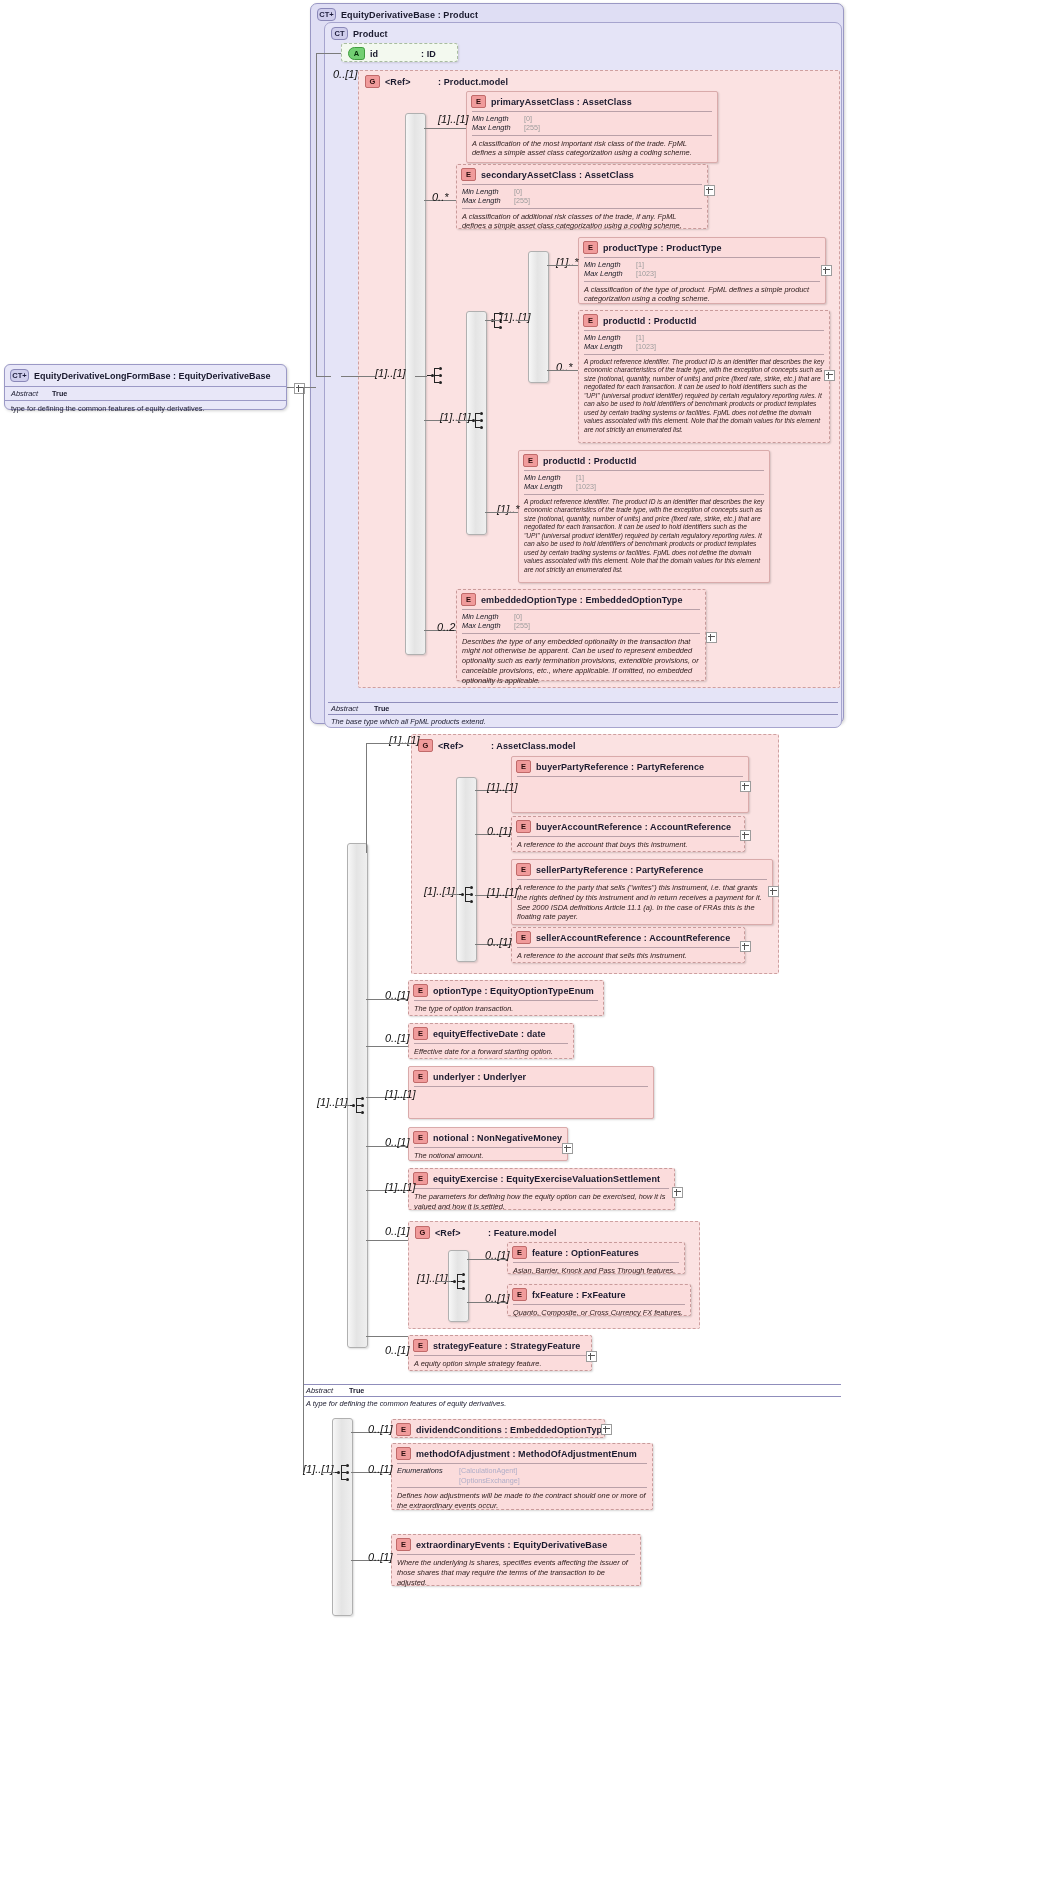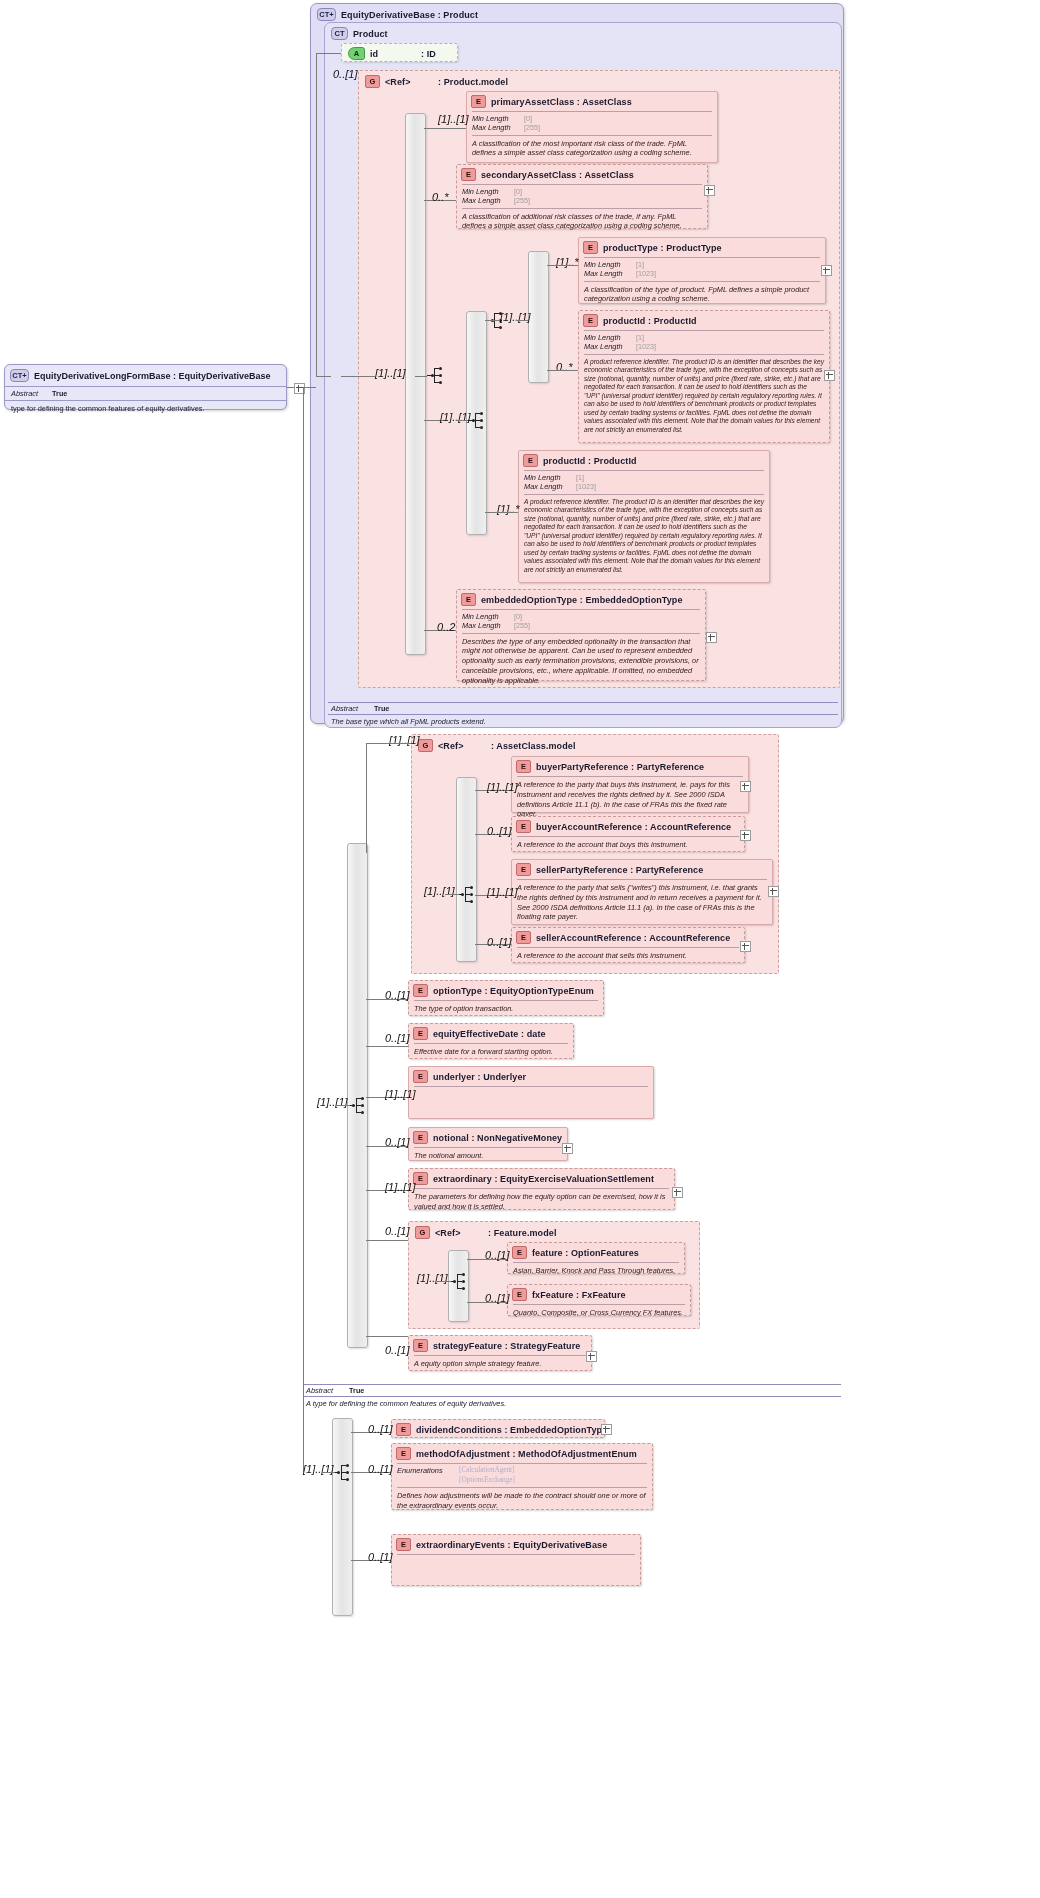--- a/index.html
+++ b/index.html
@@ -383,21 +383,20 @@
 <div class="ln lnh" style="left:475px;top:834px;width:36px;"></div>
 <div class="ln lnh" style="left:475px;top:895px;width:36px;"></div>
 <div class="ln lnh" style="left:475px;top:944px;width:36px;"></div>
 
 <div class="node n-el" style="left:511px;top:756px;width:238px;height:57px;">
   <div class="hdr">
     <span class="badge b-e">E</span>
     <span class="ttl">buyerPartyReference : PartyReference</span>
   </div>
   <div class="sep"></div>
-  <div class="doc">A reference to the party that buys this instrument, ie. pays for this instrument and receives the rights defined by it. See 2000 ISDA definitions Article 11.1 (b). In the case of FRAs this the fixed rate payer.</div>
 </div>
 <div class="card" style="left:487px;top:781px;">[1]..[1]</div>
 <div class="plus" style="left:740px;top:781px;"></div>
 
 <div class="node n-el dashed" style="left:511px;top:816px;width:234px;height:36px;">
   <div class="hdr">
     <span class="badge b-e">E</span>
     <span class="ttl">buyerAccountReference : AccountReference</span>
   </div>
   <div class="sep"></div>
@@ -490,21 +489,21 @@
   </div>
   <div class="sep"></div>
   <div class="doc">The notional amount.</div>
 </div>
 <div class="card" style="left:385px;top:1136px;">0..[1]</div>
 <div class="plus" style="left:562px;top:1143px;"></div>
 
 <div class="node n-el dashed" style="left:408px;top:1168px;width:267px;height:42px;">
   <div class="hdr">
     <span class="badge b-e">E</span>
-    <span class="ttl">extraordinary : EquityExerciseValuationSettlement</span>
+    <span class="ttl">equityExercise : EquityExerciseValuationSettlement</span>
   </div>
   <div class="sep"></div>
   <div class="doc">The parameters for defining how the equity option can be exercised, how it is valued and how it is settled.</div>
 </div>
 <div class="card" style="left:385px;top:1181px;">[1]..[1]</div>
 <div class="plus" style="left:672px;top:1187px;"></div>
 
 <div class="node n-grp" style="left:408px;top:1221px;width:292px;height:108px;">
   <div class="hdr">
     <span class="badge b-g">G</span>
@@ -592,29 +591,30 @@
 
 <div class="node n-el dashed" style="left:391px;top:1443px;width:262px;height:67px;">
   <div class="hdr">
     <span class="badge b-e">E</span>
     <span class="ttl">methodOfAdjustment : MethodOfAdjustmentEnum</span>
   </div>
   <div class="sep"></div>
   <div class="props">
     <div class="prow enum">
       <span class="pk">Enumerations</span>
-      <span class="pv" style="white-space:pre-line;line-height:1.35;font-family:Liberation Serif, serif;">[CalculationAgent]
+      <span class="pv" style="white-space:pre-line;line-height:1.35;">[CalculationAgent]
 [OptionsExchange]</span>
     </div>
   </div>
   <div class="sep"></div>
   <div class="doc">Defines how adjustments will be made to the contract should one or more of the extraordinary events occur.</div>
 </div>
 <div class="card" style="left:368px;top:1463px;">0..[1]</div>
 
 <div class="node n-el dashed" style="left:391px;top:1534px;width:250px;height:52px;">
   <div class="hdr">
     <span class="badge b-e">E</span>
     <span class="ttl">extraordinaryEvents : EquityDerivativeBase</span>
   </div>
   <div class="sep"></div>
+  <div class="doc">Where the underlying is shares, specifies events affecting the issuer of those shares that may require the terms of the transaction to be adjusted.</div>
 </div>
 <div class="card" style="left:368px;top:1551px;">0..[1]</div>
 
 </body></html>

